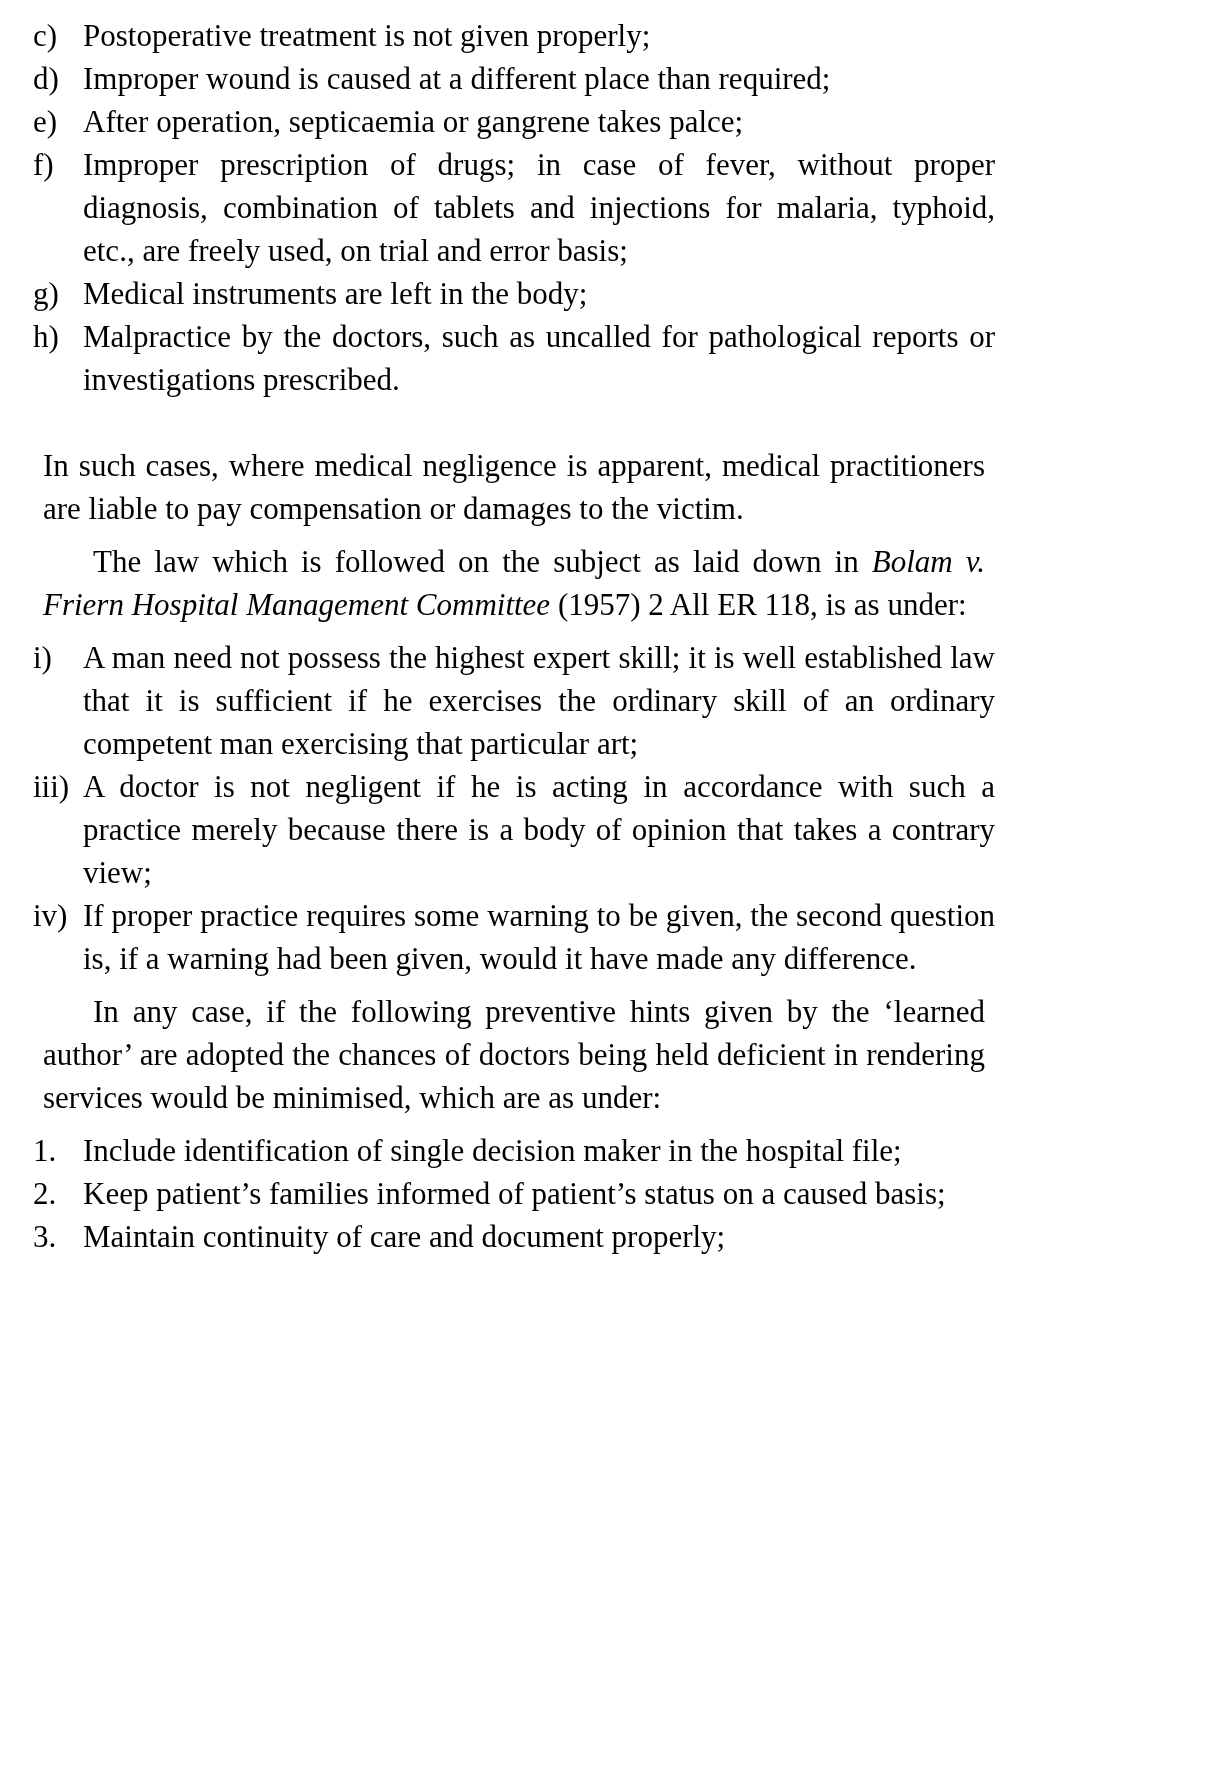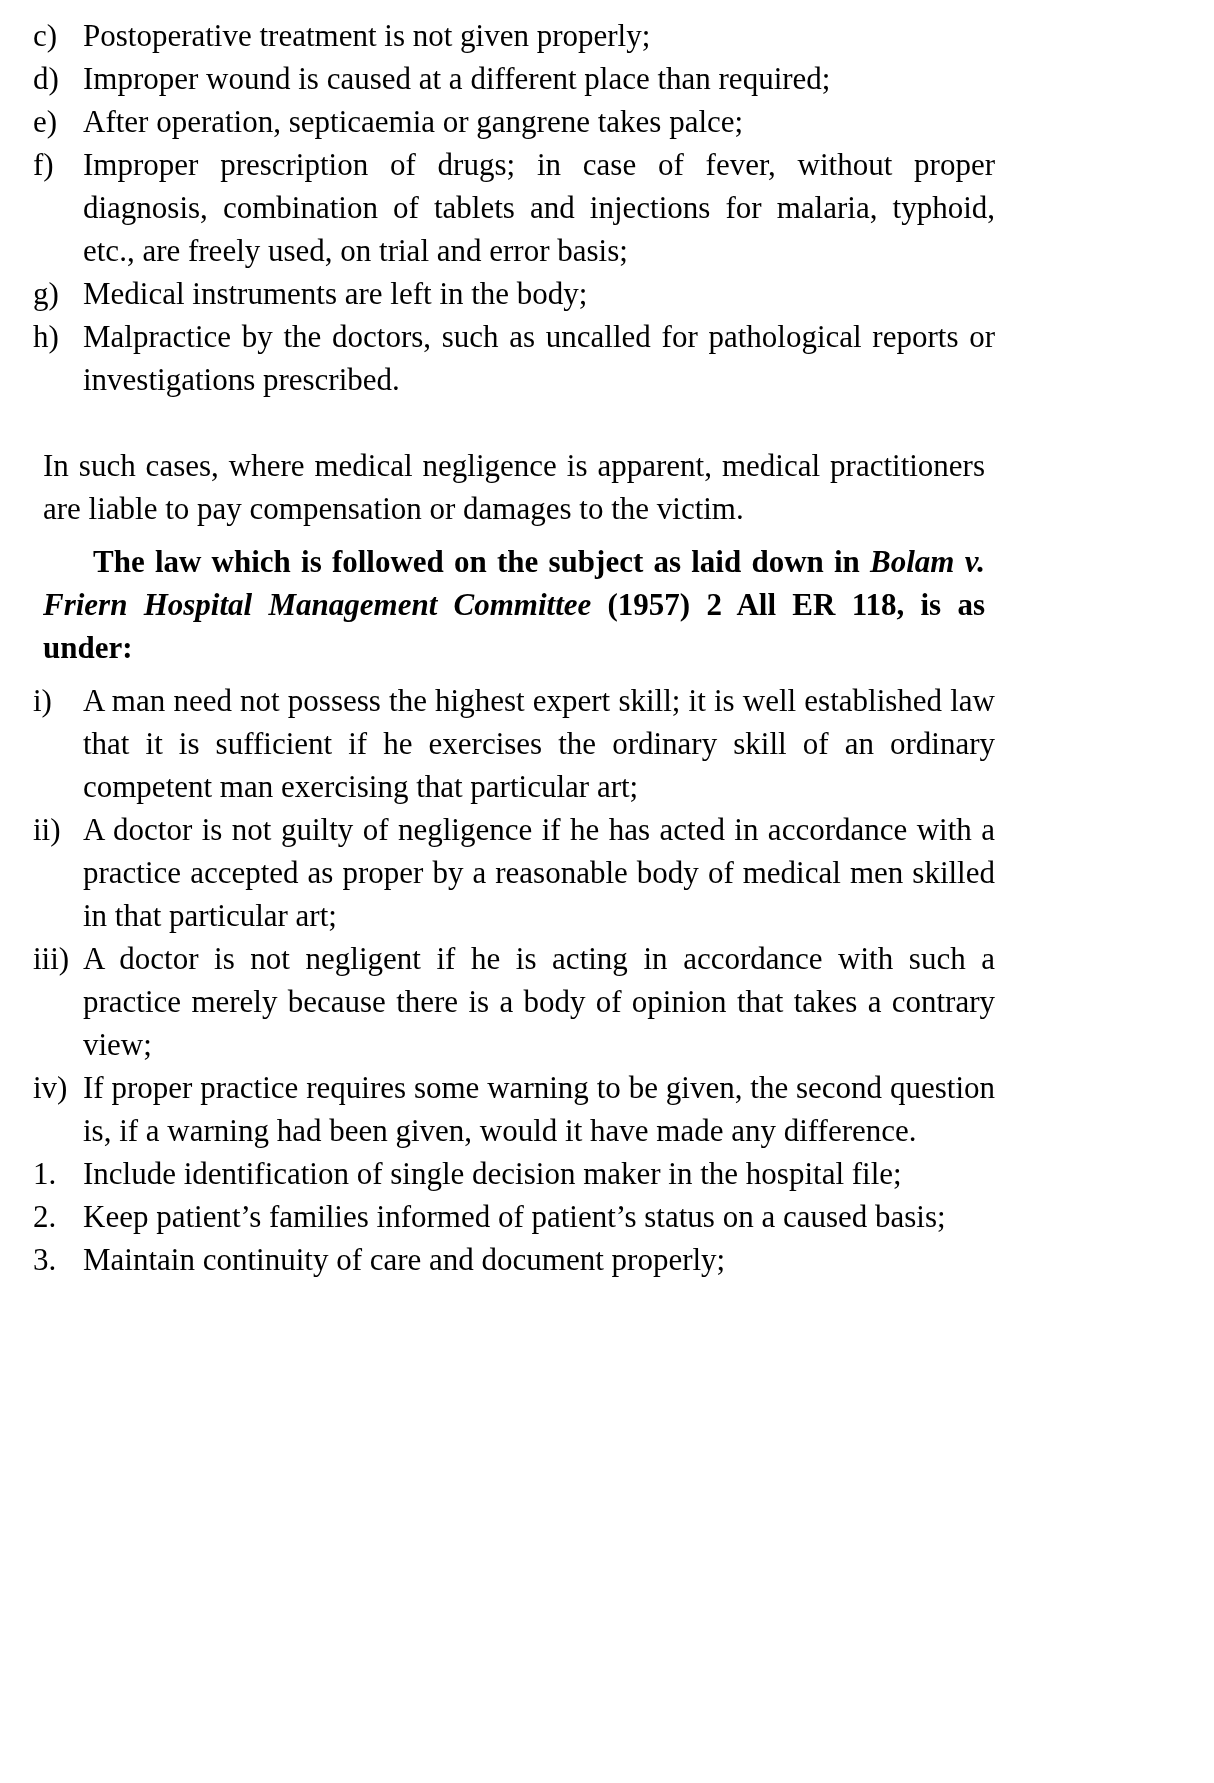--- a/index.html
+++ b/index.html
@@ -32,21 +32,20 @@
   .list-item .item-text {
     flex: 1 1 auto;
     text-align: justify;
   }
   .para {
     margin: 10px;
     text-align: justify;
   }
   .indent-first {
     text-indent: 50px;
-    font-weight: bold;
   }
   .gap-before {
     margin-top: 43px;
   }
   em.case-name {
     font-style: italic;
   }
 </style>
 </head>
 <body>
@@ -83,34 +82,31 @@
   <p class="para gap-before">In such cases, where medical negligence is apparent, medical practitioners are liable to pay compensation or damages to the victim.</p>
 
   <p class="para indent-first"><span>The law which is followed on the subject as laid down in </span><em class="case-name">Bolam v. Friern Hospital Management Committee</em><span> (1957) 2 All ER 118, is as under:</span></p>
 
   <div>
     <div class="list-item">
       <span class="marker">i)</span>
       <div class="item-text">A man need not possess the highest expert skill; it is well established law that it is sufficient if he exercises the ordinary skill of an ordinary competent man exercising that particular art;</div>
     </div>
     <div class="list-item">
-      <span class="marker">ii)</span>
-      <div class="item-text">A doctor is not guilty of negligence if he has acted in accordance with a practice accepted as proper by a reasonable body of medical men skilled in that particular art;</div>
-    </div>
-    <div class="list-item">
       <span class="marker">iii)</span>
       <div class="item-text">A doctor is not negligent if he is acting in accordance with such a practice merely because there is a body of opinion that takes a contrary view;</div>
     </div>
     <div class="list-item">
       <span class="marker">iv)</span>
       <div class="item-text">If proper practice requires some warning to be given, the second question is, if a warning had been given, would it have made any difference.</div>
     </div>
   </div>
 
 
+  <p class="para indent-first">In any case, if the following preventive hints given by the ‘learned author’ are adopted the chances of doctors being held deficient in rendering services would be minimised, which are as under:</p>
 
   <div>
     <div class="list-item">
       <span class="marker">1.</span>
       <div class="item-text">Include identification of single decision maker in the hospital file;</div>
     </div>
     <div class="list-item">
       <span class="marker">2.</span>
       <div class="item-text">Keep patient’s families informed of patient’s status on a caused basis;</div>
     </div>

